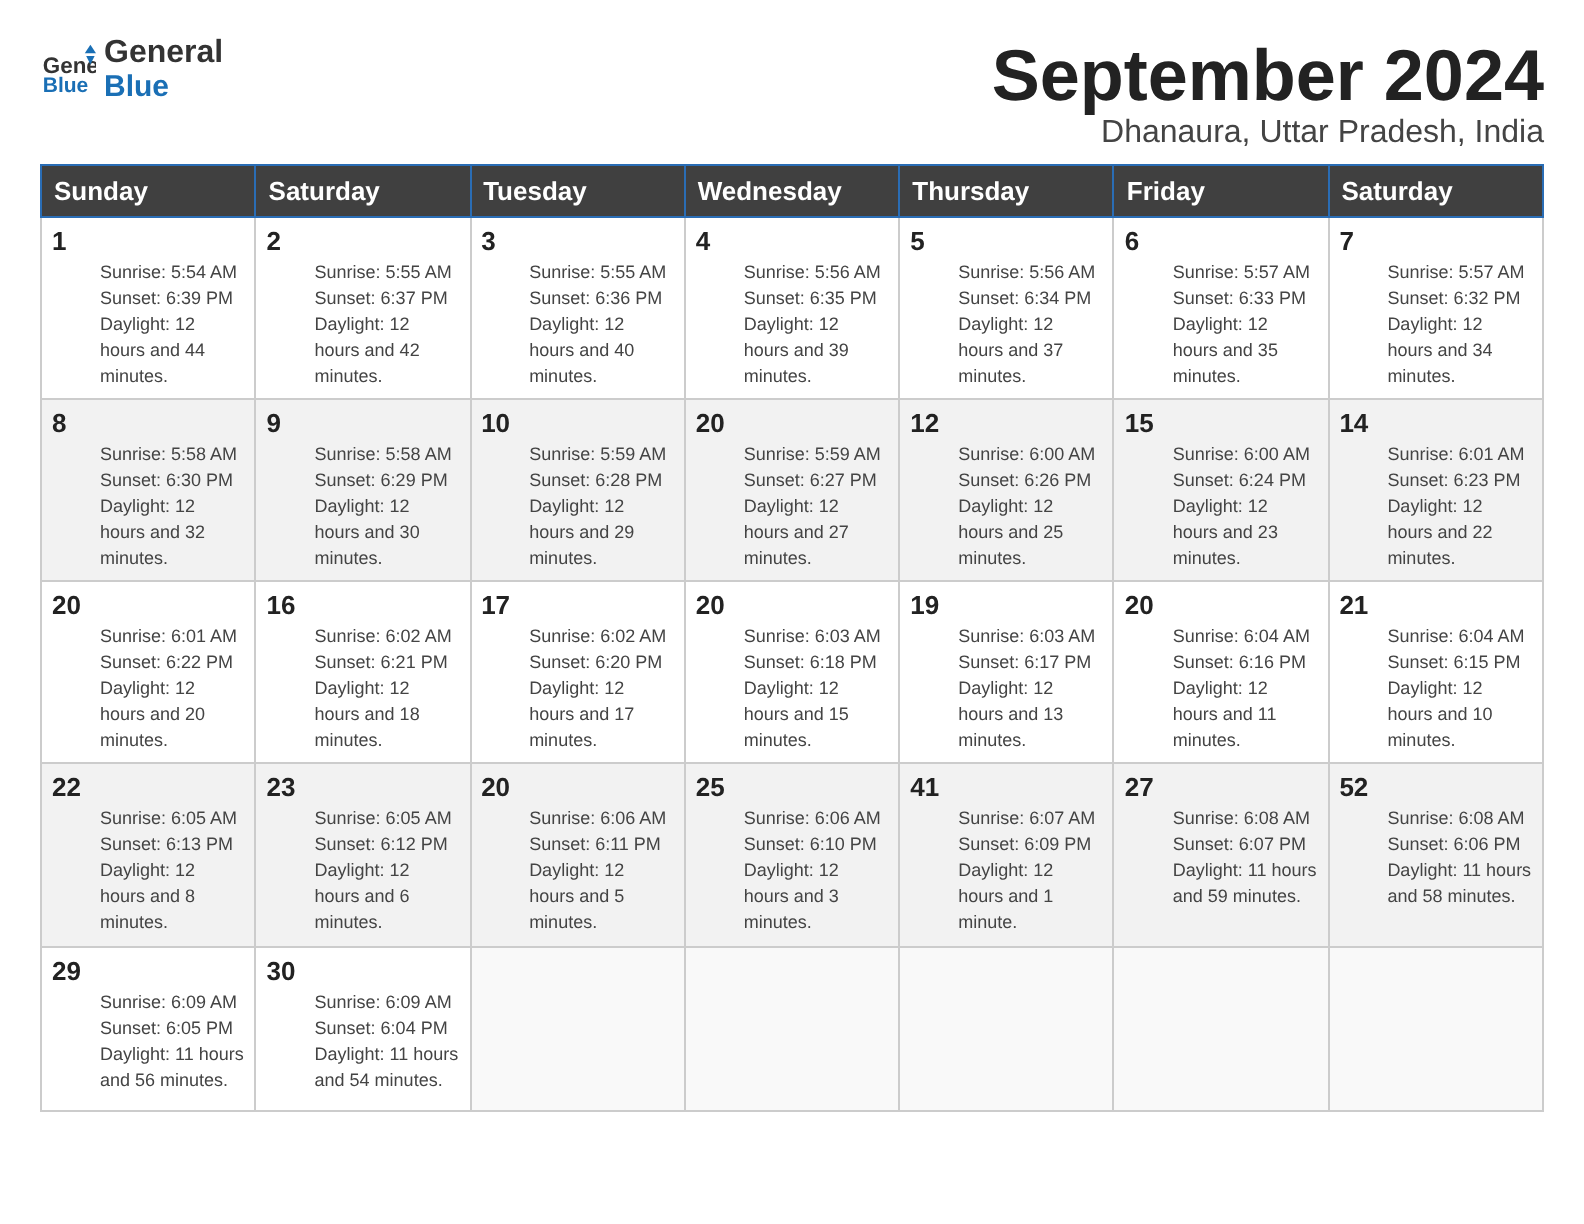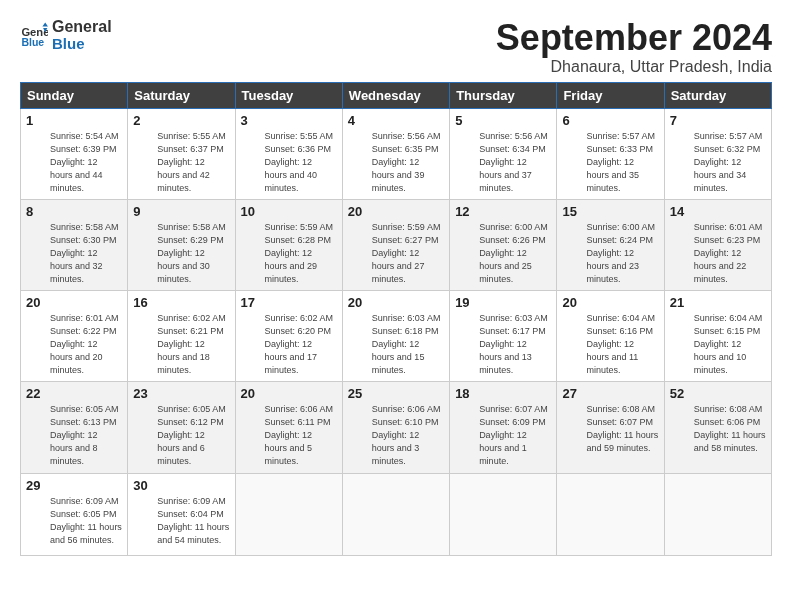--- a/index.html
+++ b/index.html
@@ -225,21 +225,21 @@
           </td>
           <td>
             <span class="day-number">20</span>
             <div class="day-info">Sunrise: 6:06 AM<br>Sunset: 6:11 PM<br>Daylight: 12 hours and 5 minutes.</div>
           </td>
           <td>
             <span class="day-number">25</span>
             <div class="day-info">Sunrise: 6:06 AM<br>Sunset: 6:10 PM<br>Daylight: 12 hours and 3 minutes.</div>
           </td>
           <td>
-            <span class="day-number">18</span>
+            <span class="day-number">41</span>
             <div class="day-info">Sunrise: 6:07 AM<br>Sunset: 6:09 PM<br>Daylight: 12 hours and 1 minute.</div>
           </td>
           <td>
             <span class="day-number">27</span>
             <div class="day-info">Sunrise: 6:08 AM<br>Sunset: 6:07 PM<br>Daylight: 11 hours and 59 minutes.</div>
           </td>
           <td>
             <span class="day-number">52</span>
             <div class="day-info">Sunrise: 6:08 AM<br>Sunset: 6:06 PM<br>Daylight: 11 hours and 58 minutes.</div>
           </td>

